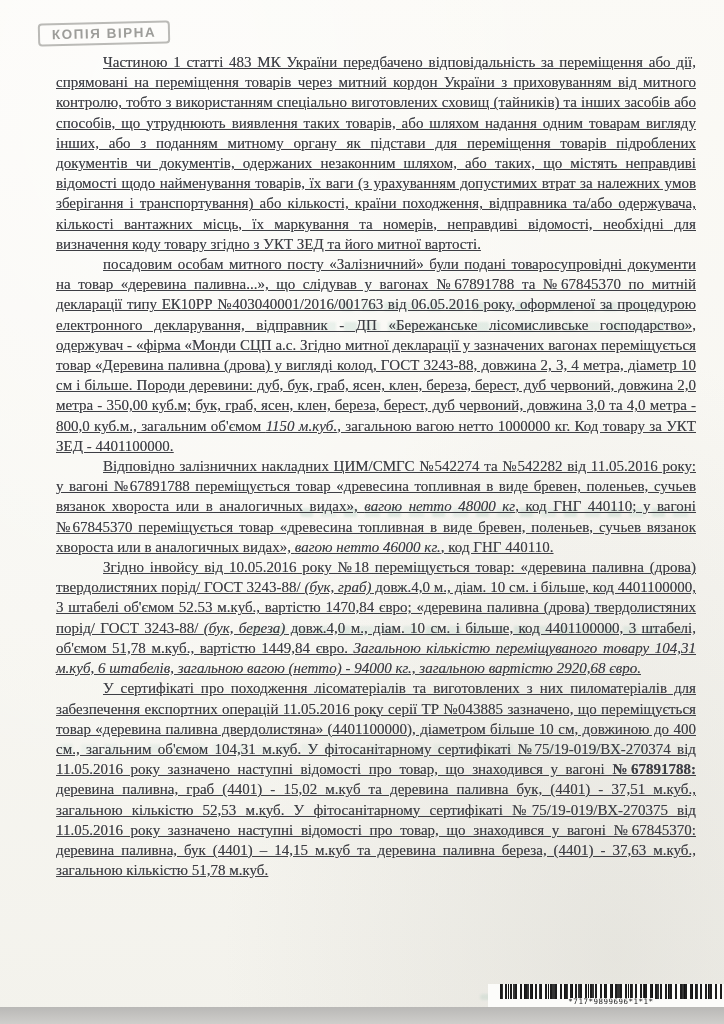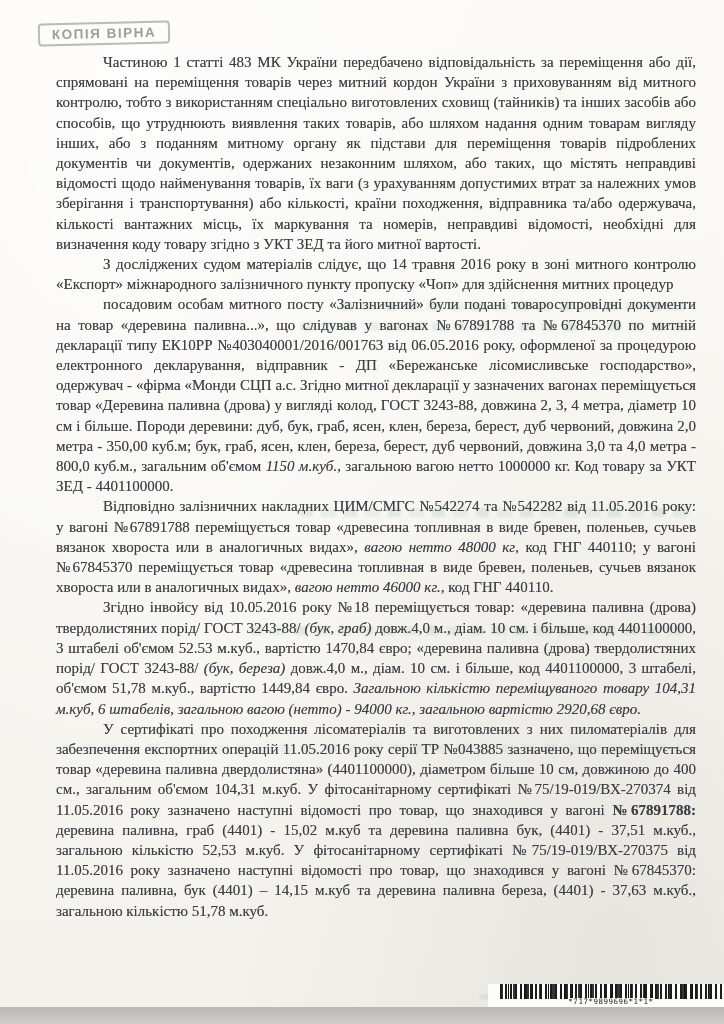--- a/index.html
+++ b/index.html
@@ -35,20 +35,21 @@
   .textcol{
     position:absolute;left:56px;top:52px;width:640px;
     color:#3d3e44;
     font-size:15px;line-height:20.2px;
     text-shadow:0 0 .6px rgba(60,62,70,.55);
   }
   .para{
     margin:0;
     text-indent:47px;
     text-align:justify;
+    text-decoration:underline;
   }
   .para span.i{font-style:italic;}
   .para span.b{font-weight:bold;}
   
   .bleed{
     position:absolute;height:9px;border-radius:4px;
     background:repeating-linear-gradient(90deg,
       rgba(110,170,150,.30) 0 13px, rgba(110,170,150,0) 13px 21px,
       rgba(110,170,150,.22) 21px 36px, rgba(110,170,150,0) 36px 44px);
     filter:blur(1.2px);
@@ -95,21 +96,20 @@
 
   <div class="bleed b1"></div>
   <div class="bleed b2"></div>
   <div class="bleed b3"></div>
   <div class="bleed b4"></div>
   <div class="bleed b5"></div>
   <div class="bleed b6"></div>
 
   <div class="textcol" id="doc">
       <p class="para"><span>Частиною 1 статті 483 МК України передбачено відповідальність за переміщення або дії, спрямовані на переміщення товарів через митний кордон України з приховуванням від митного контролю, тобто з використанням спеціально виготовлених сховищ (тайників) та інших засобів або способів, що утруднюють виявлення таких товарів, або шляхом надання одним товарам вигляду інших, або з поданням митному органу як підстави для переміщення товарів підроблених документів чи документів, одержаних незаконним шляхом, або таких, що містять неправдиві відомості щодо найменування товарів, їх ваги (з урахуванням допустимих втрат за належних умов зберігання і транспортування) або кількості, країни походження, відправника та/або одержувача, кількості вантажних місць, їх маркування та номерів, неправдиві відомості, необхідні для визначення коду товару згідно з УКТ ЗЕД та його митної вартості.</span></p>
-      <p class="para"><span>З досліджених судом матеріалів слідує,  що 14 травня 2016 року в зоні митного контролю «Експорт» міжнародного залізничного пункту пропуску «Чоп» для здійснення митних процедур</span></p>
       <p class="para"><span>посадовим особам митного посту «Залізничний» були подані товаросупровідні документи на товар «деревина паливна...», що слідував у вагонах №67891788 та №67845370 по митній декларації типу ЕК10РР №403040001/2016/001763 від 06.05.2016 року, оформленої за процедурою електронного декларування, відправник - ДП «Бережанське лісомисливське господарство», одержувач - «фірма «Монди СЦП а.с. Згідно митної декларації у зазначених вагонах переміщується товар «Деревина паливна (дрова) у вигляді колод, ГОСТ 3243-88, довжина 2, 3, 4 метра, діаметр 10 см і більше. Породи деревини:  дуб, бук, граб, ясен, клен, береза, берест, дуб червоний, довжина 2,0 метра - 350,00 куб.м;  бук, граб, ясен, клен, береза, берест, дуб червоний, довжина 3,0 та  4,0 метра - 800,0 куб.м., загальним об'ємом </span><span class="i">1150 м.куб.</span><span>, загальною вагою нетто 1000000 кг. Код товару за УКТ ЗЕД - 4401100000.</span></p>
       <p class="para"><span>Відповідно залізничних накладних ЦИМ/СМГС №542274 та №542282 від 11.05.2016 року: у вагоні №67891788 переміщується товар «древесина топливная в виде бревен, поленьев, сучьев вязанок хвороста или в аналогичных видах», </span><span class="i">вагою нетто 48000 кг</span><span>, код ГНГ 440110; у вагоні №67845370 переміщується товар «древесина топливная в виде бревен, поленьев, сучьев вязанок хвороста или в аналогичных видах», </span><span class="i">вагою нетто 46000 кг.</span><span>,  код ГНГ 440110.</span></p>
       <p class="para"><span>Згідно інвойсу від 10.05.2016 року №18 переміщується товар:  «деревина паливна (дрова) твердолистяних порід/ ГОСТ 3243-88/ </span><span class="i">(бук, граб)</span><span> довж.4,0 м., діам. 10 см. і більше, код 4401100000, 3 штабелі об'ємом 52.53 м.куб., вартістю 1470,84 євро; «деревина паливна (дрова) твердолистяних порід/ ГОСТ 3243-88/ </span><span class="i">(бук, береза)</span><span> довж.4,0 м., діам. 10 см. і більше, код 4401100000, 3 штабелі, об'ємом 51,78 м.куб., вартістю 1449,84 євро. </span><span class="i">Загальною кількістю переміщуваного товару 104,31 м.куб, 6 штабелів, загальною вагою (нетто) - 94000 кг., загальною вартістю 2920,68 євро.</span></p>
       <p class="para"><span>У сертифікаті про походження лісоматеріалів та виготовлених з них пиломатеріалів для забезпечення експортних операцій 11.05.2016 року серії ТР №043885 зазначено, що  переміщується товар «деревина паливна двердолистяна» (4401100000), діаметром більше 10 см, довжиною до 400 см., загальним об'ємом 104,31 м.куб. У фітосанітарному сертифікаті №75/19-019/ВХ-270374 від 11.05.2016 року зазначено наступні відомості про товар, що знаходився у вагоні </span><span class="b">№67891788:</span><span> деревина паливна, граб (4401) - 15,02 м.куб та деревина паливна бук, (4401) - 37,51 м.куб., загальною кількістю 52,53 м.куб. У фітосанітарному сертифікаті №75/19-019/ВХ-270375 від 11.05.2016 року зазначено наступні відомості про товар, що знаходився у вагоні №67845370: деревина паливна, бук (4401) – 14,15 м.куб та деревина паливна береза, (4401) - 37,63 м.куб., загальною кількістю 51,78 м.куб.</span></p>
     </div>
 
   <div class="barcode-wrap">
     <div class="bars"></div>
     <div class="code">*717*9899696*1*1*</div>
   </div>

